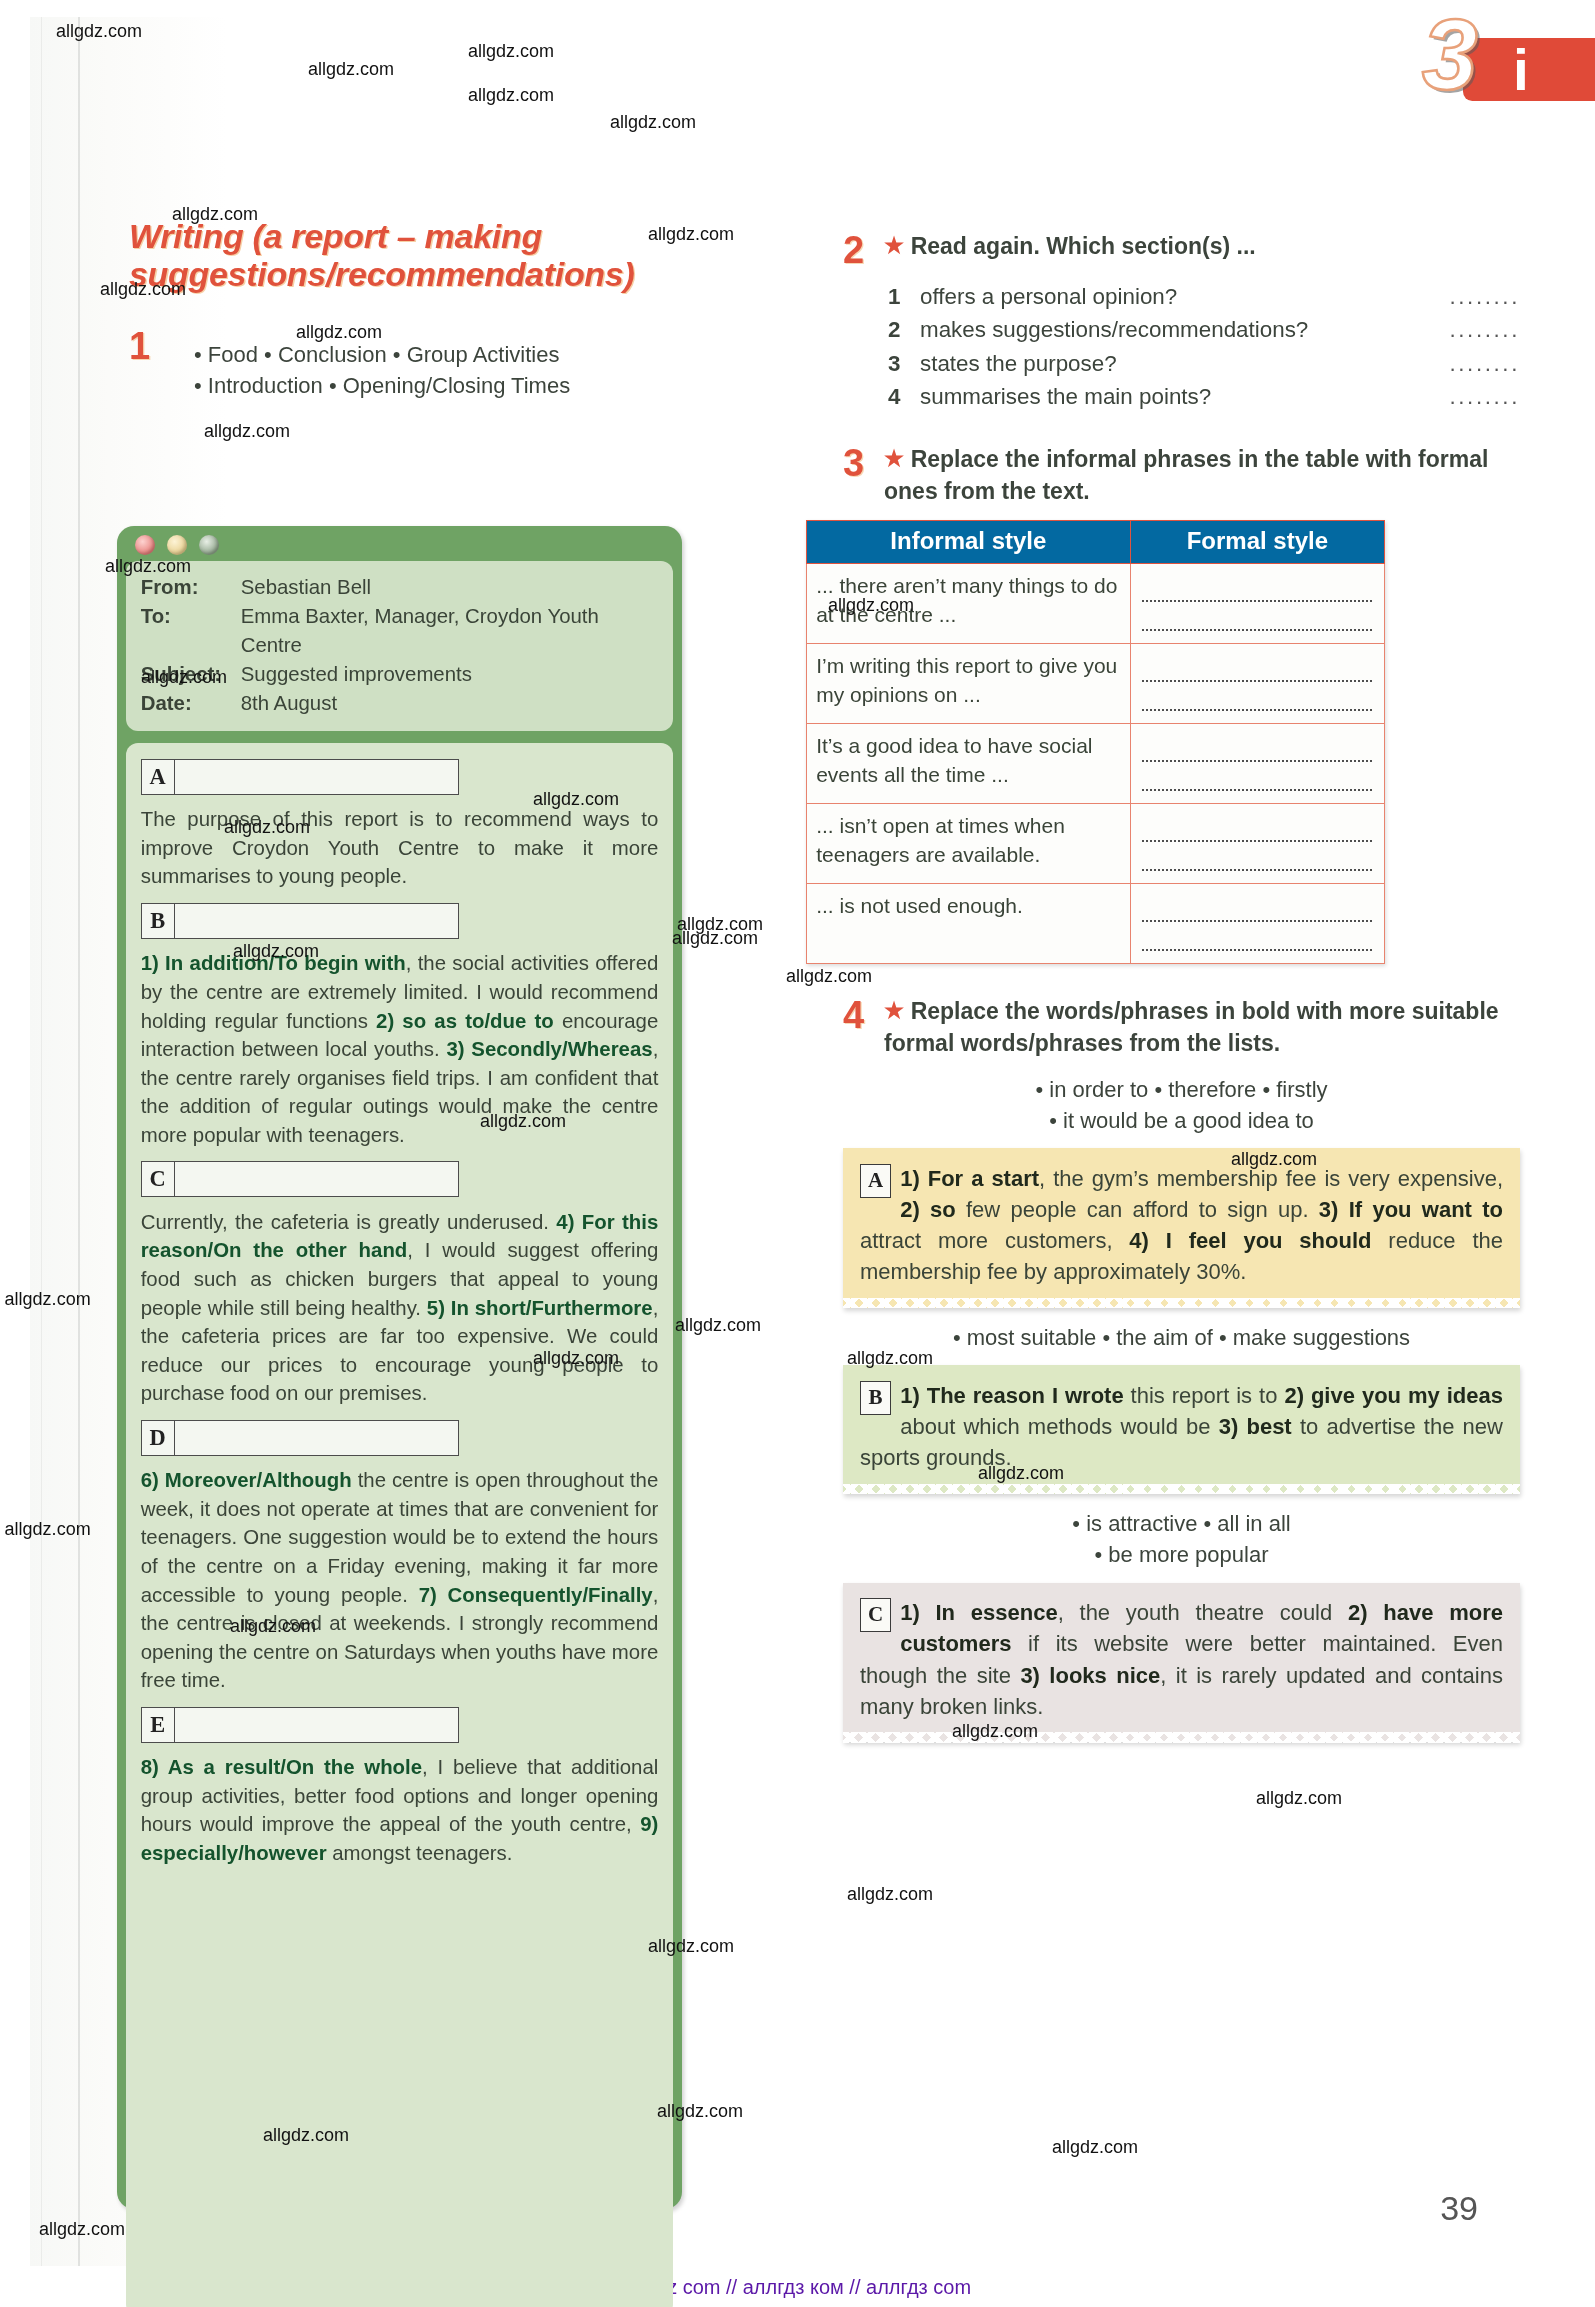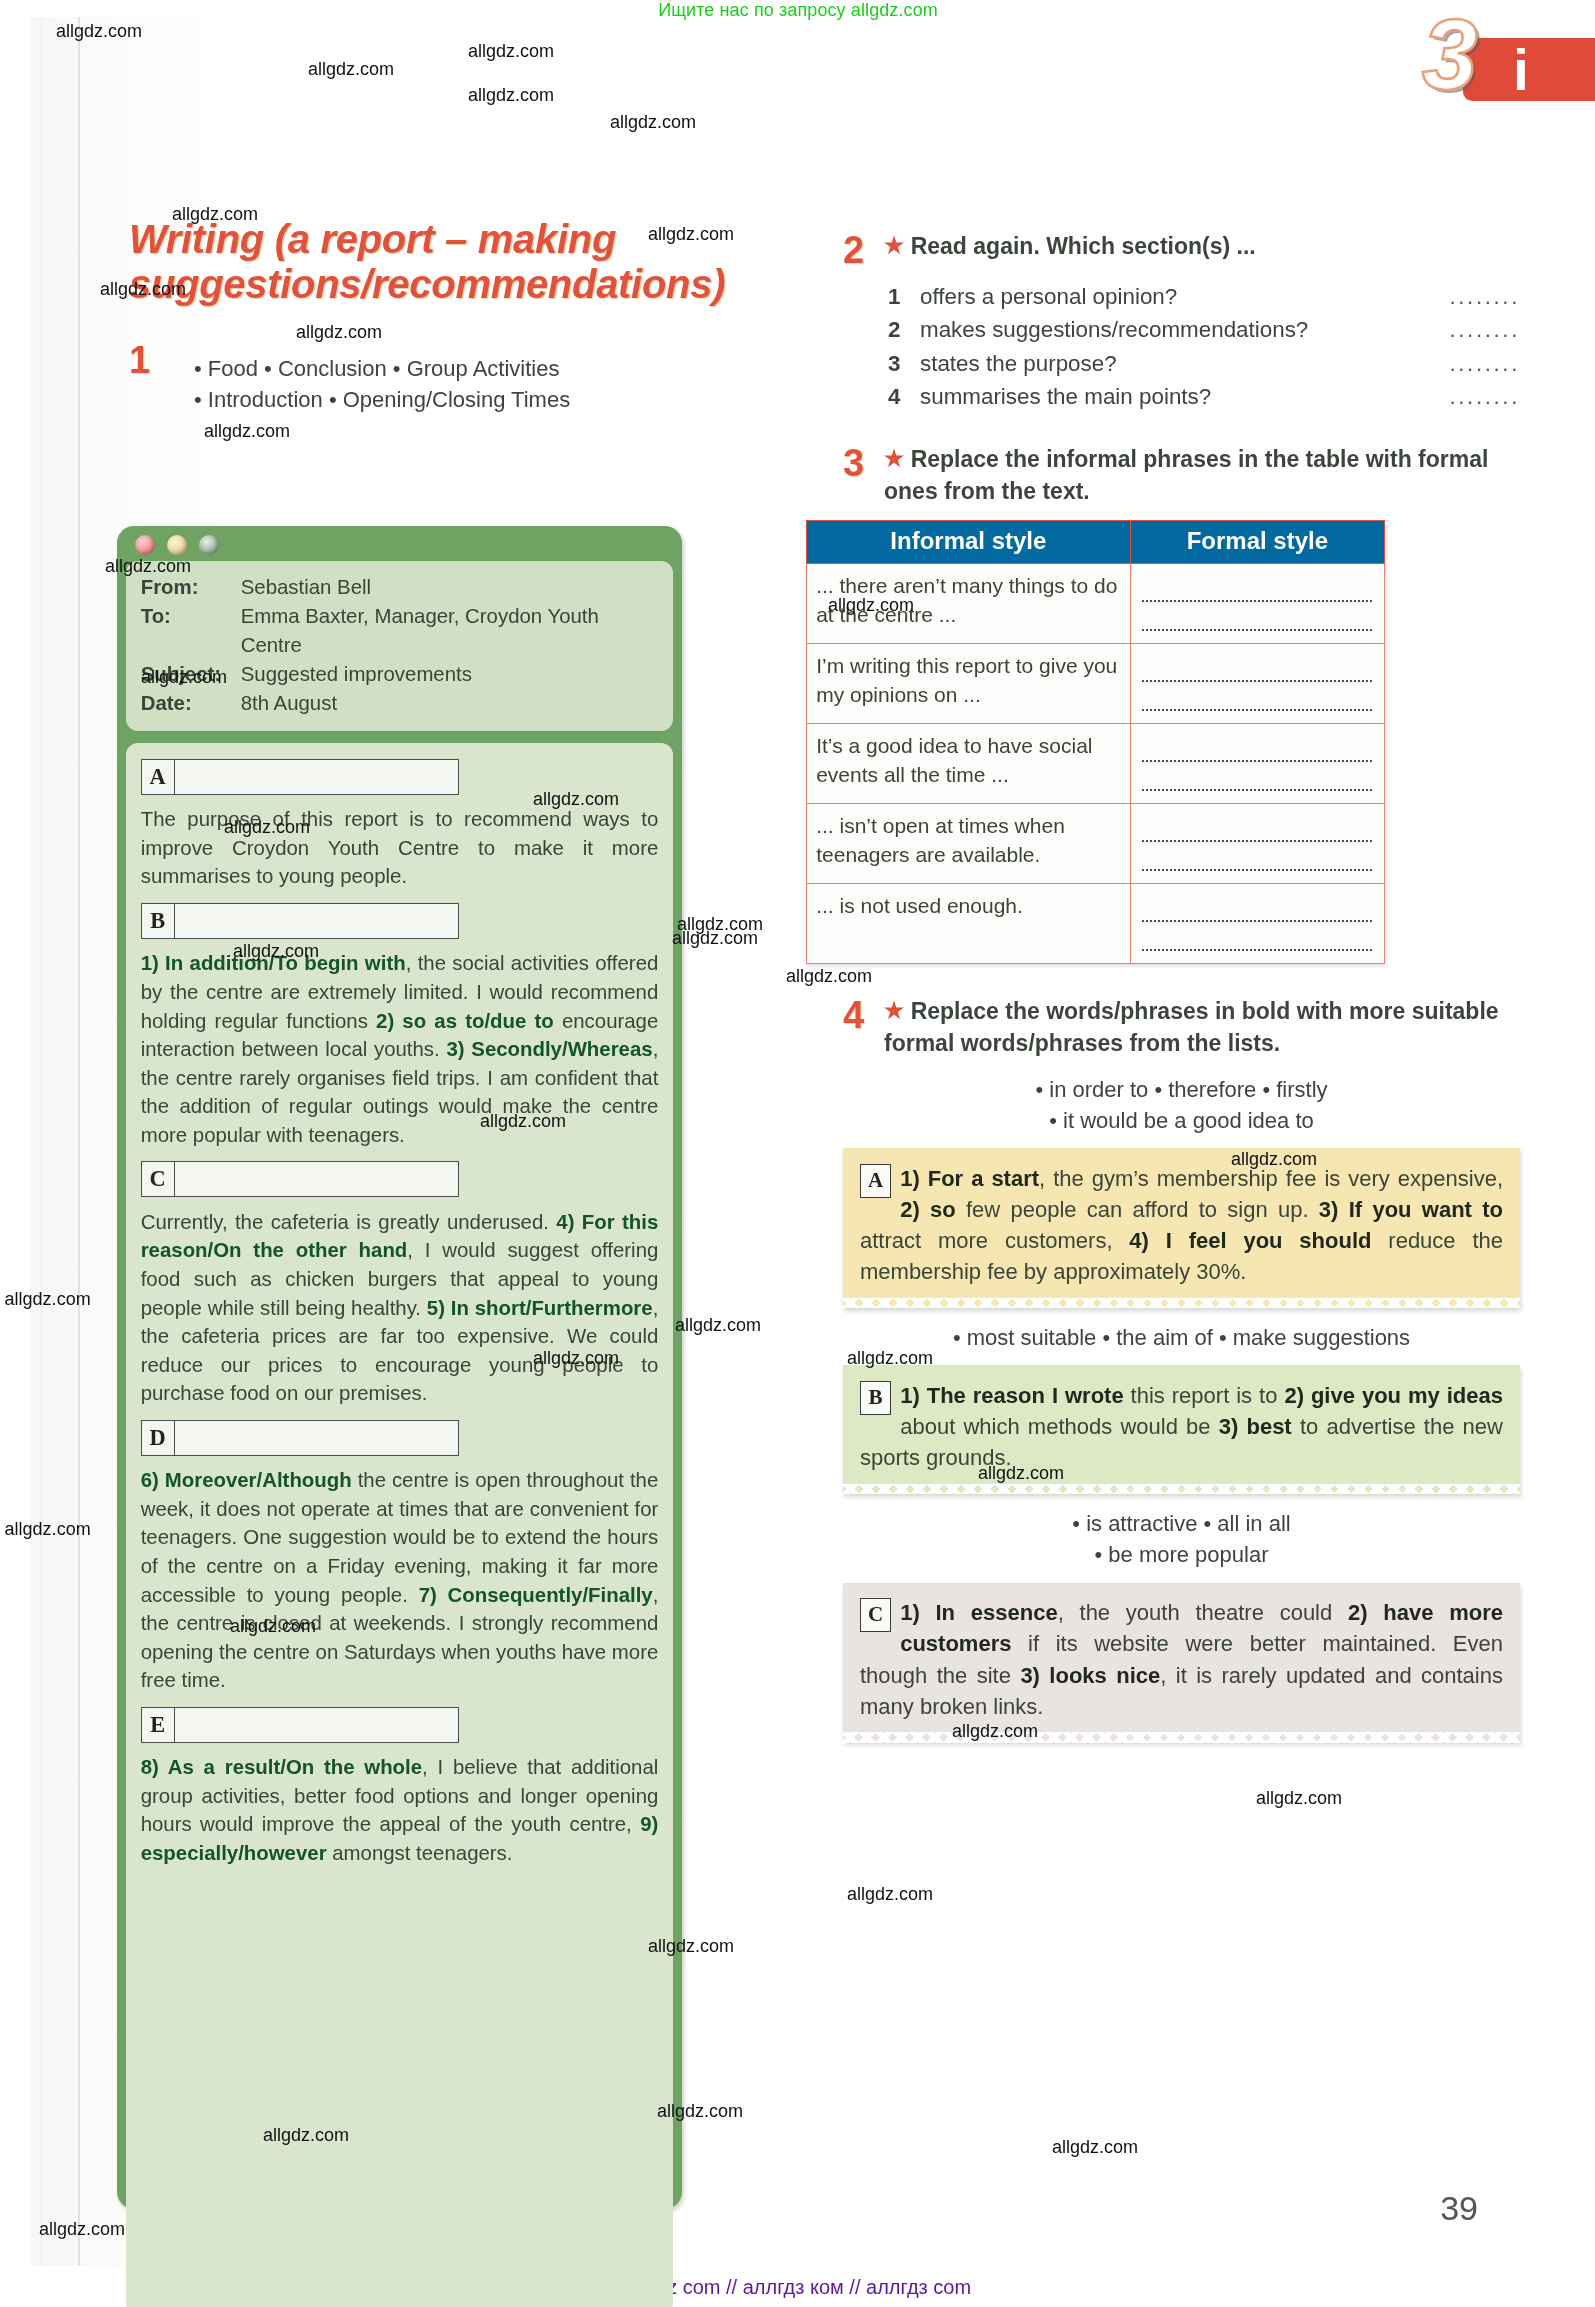--- a/index.html
+++ b/index.html
@@ -48,21 +48,21 @@
   .unitbadge .letteri{
     position:absolute;left:87px;top:4px;font-size:57px;color:#fff;
     font-weight:bold;line-height:1;font-family:"Liberation Sans",sans-serif;
   }
   
   .colL{position:absolute;left:129px;top:217px;width:671px;}
   .colR{position:absolute;left:843px;top:231px;width:677px;}
 
   
   h1.writing{
-    margin:0 0 34px 0;font-size:40px;line-height:1.12;font-style:italic;
+    margin:0 0 34px 0;font-size:34px;line-height:1.12;font-style:italic;
     font-weight:bold;color:#e0523c;letter-spacing:-0.3px;
     text-shadow:1.3px 1.3px 0 rgba(245,200,150,.85);
   }
 
   .exrow{display:flex;align-items:flex-start;}
   .exnum{
     font-size:38px;font-weight:bold;color:#e0523c;line-height:1;
     width:41px;flex:0 0 41px;font-family:"Liberation Sans",sans-serif;
     text-shadow:1.3px 1.3px 0 rgba(245,205,160,.8);
   }
@@ -177,21 +177,20 @@
   }
 </style>
 </head>
 <body>
 
 <div id="page">
   <div class="paper"></div>
   <div class="fold"></div>
   <div class="fold2"></div>
 
-  <div class="topbanner">Ищите нас по запросу allgdz.com</div>
   <div class="botbanner">allgdz com  //  аллгдз ком  //  аллгдз com</div>
 
   <div class="unitbadge">
     <div class="redblk"></div>
     <div class="num3">3</div>
     <div class="letteri">i</div>
   </div>
 
   <div class="colL">
     <h1 class="writing">

